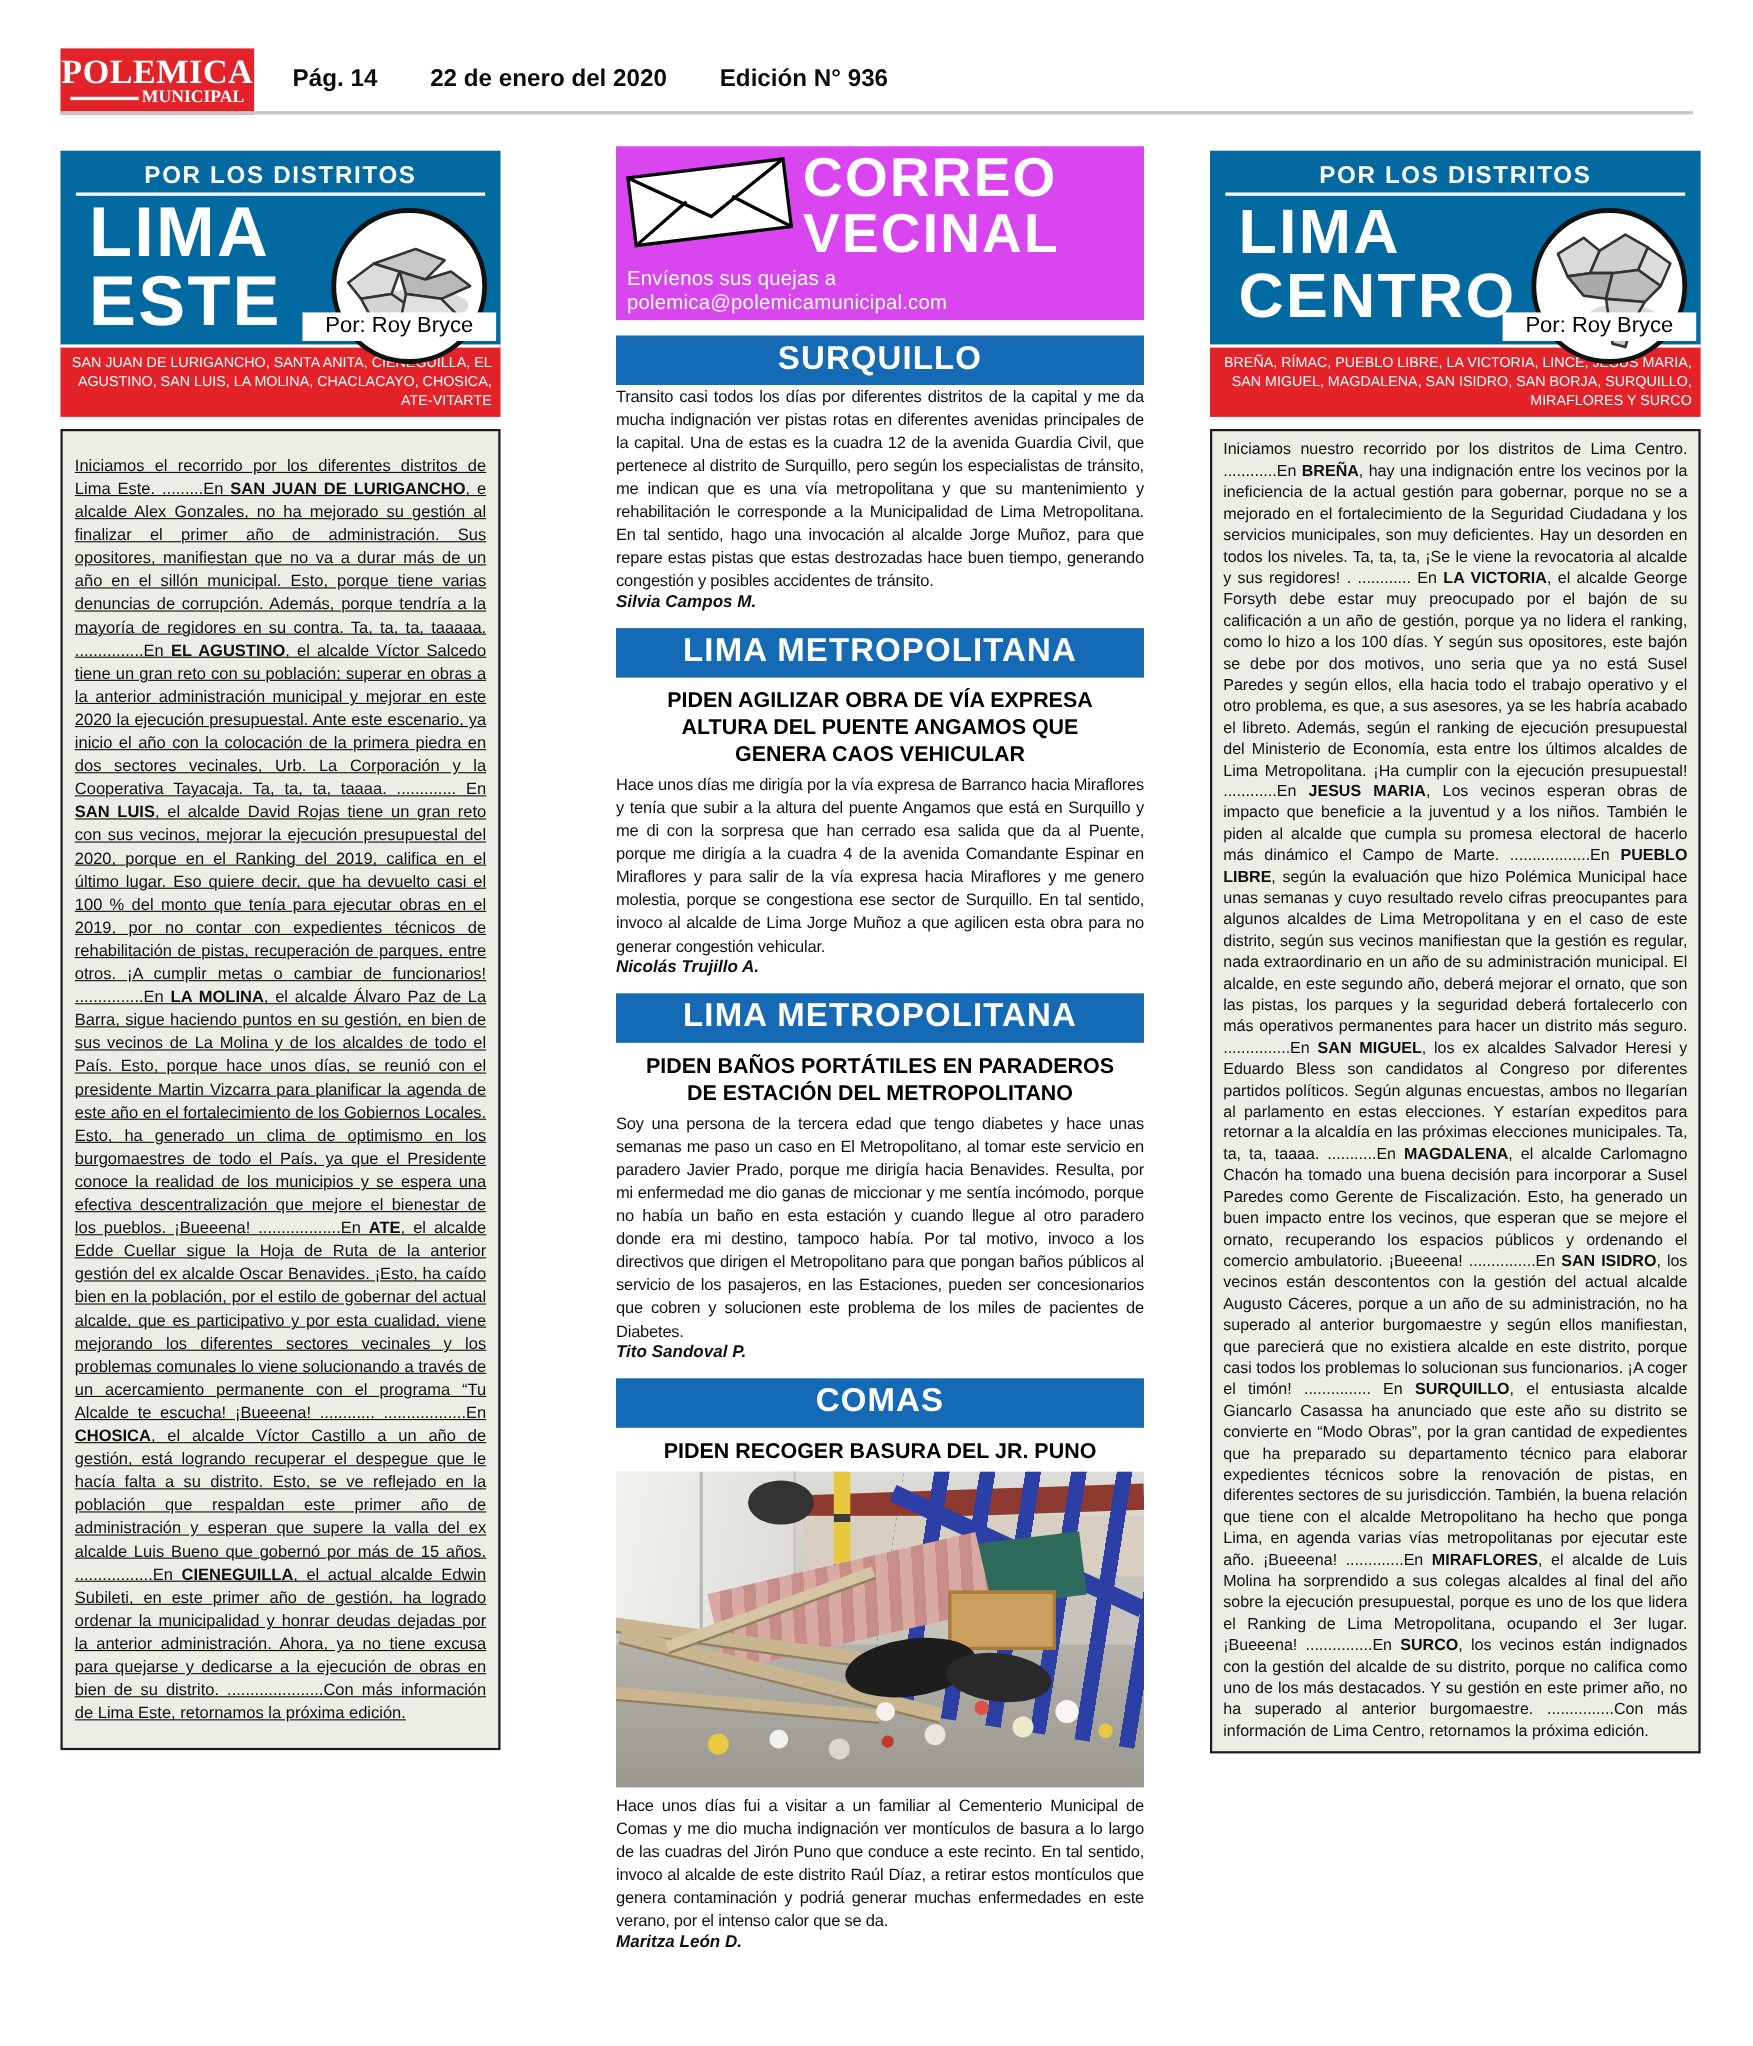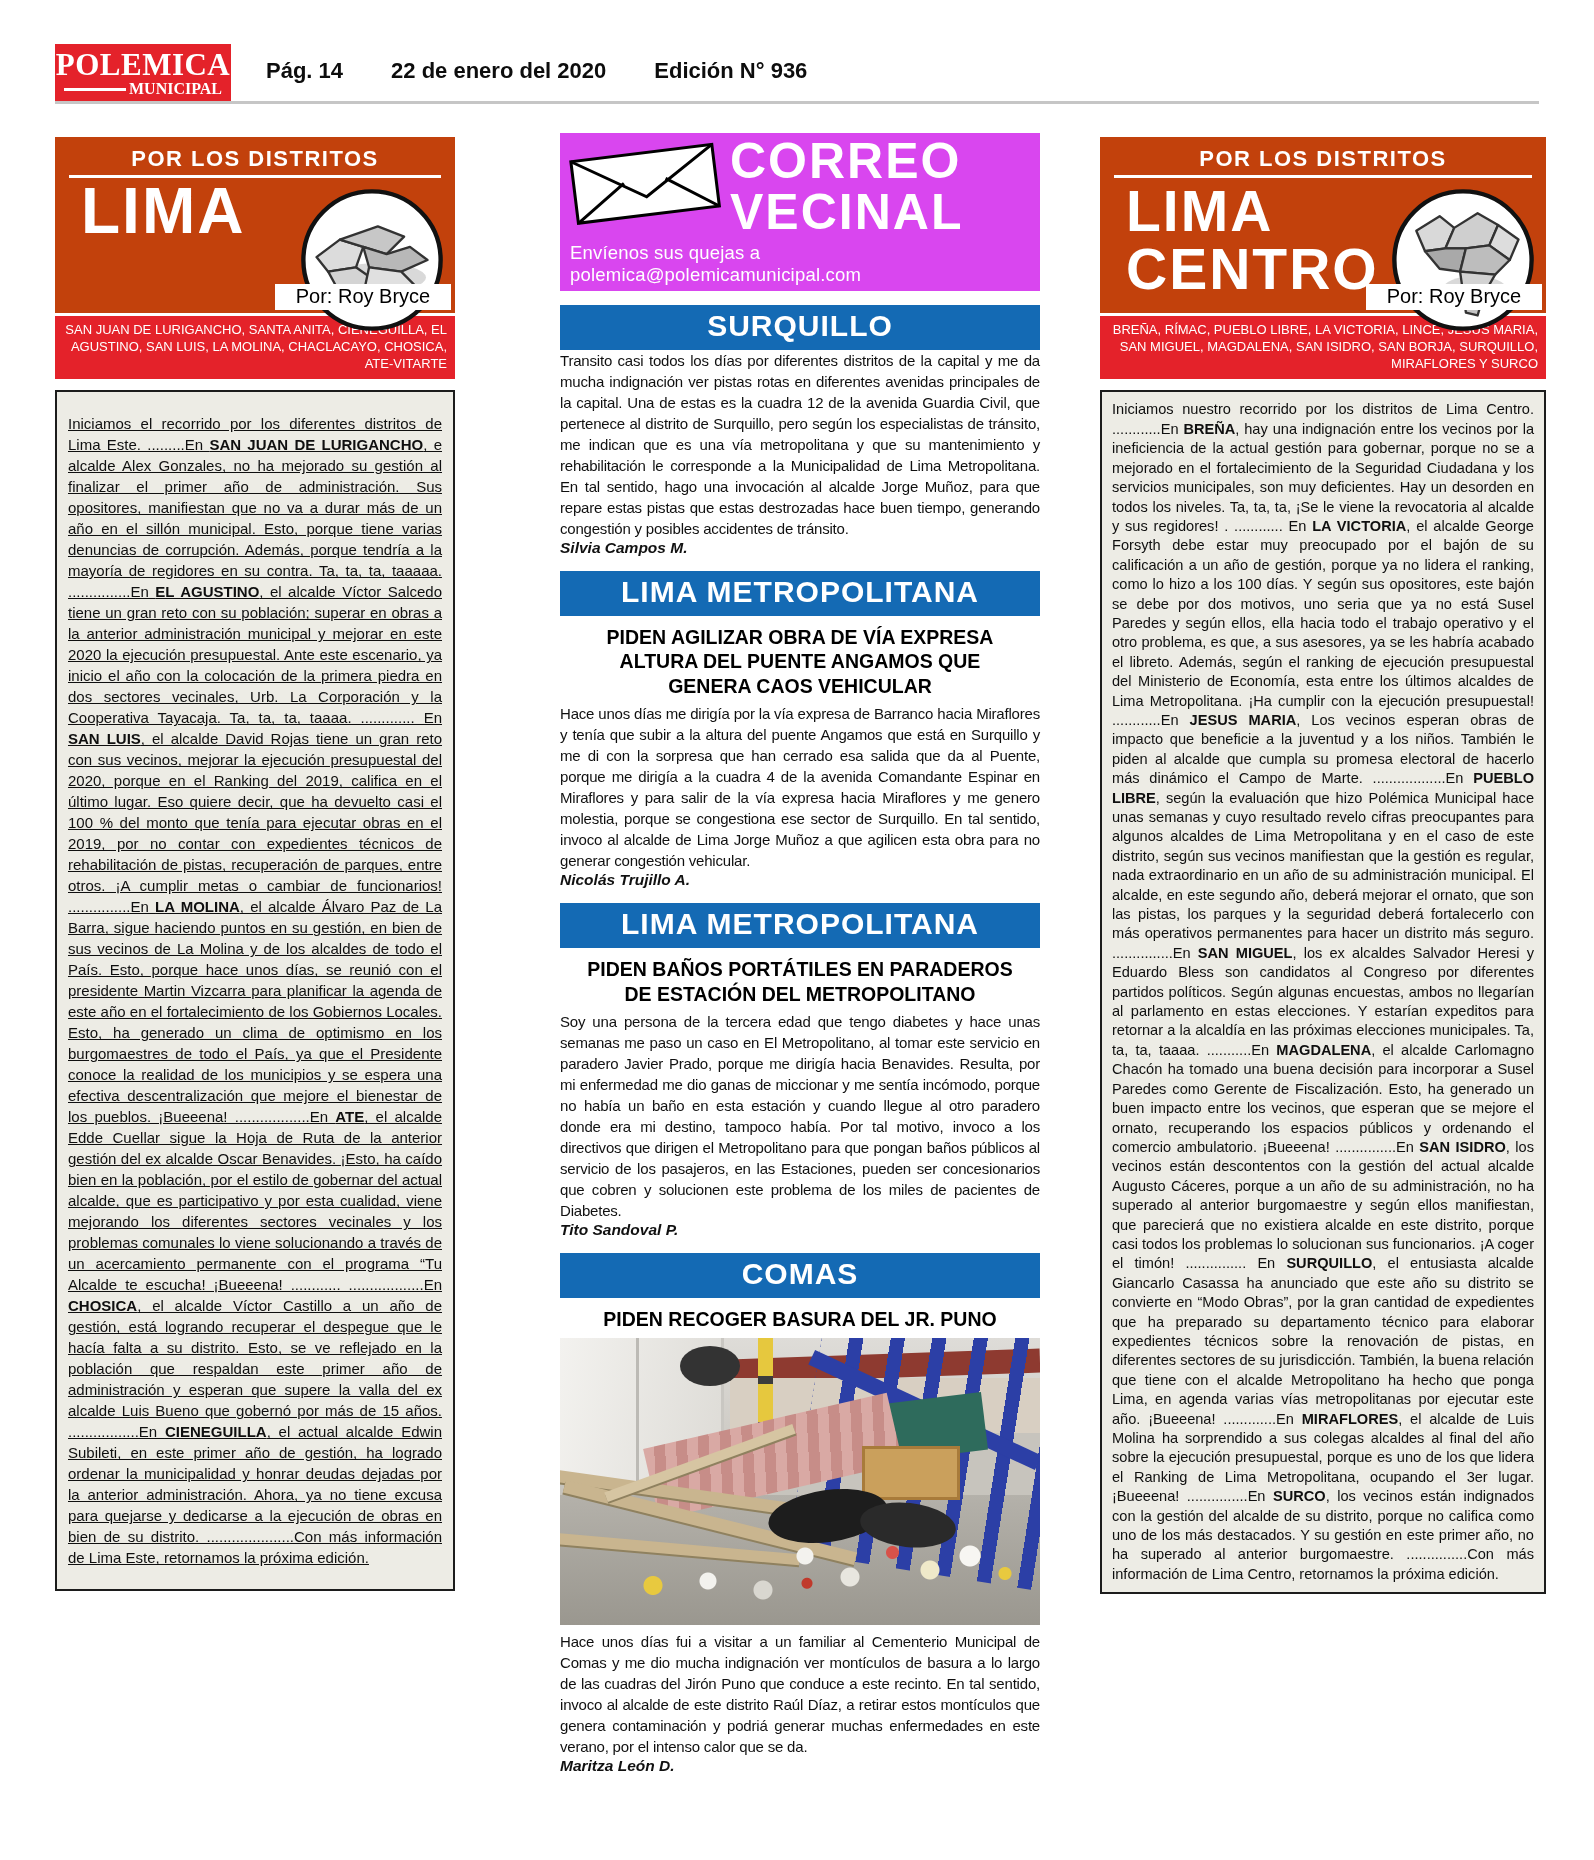--- a/index.html
+++ b/index.html
@@ -11,21 +11,21 @@
   .logo-l1{font-family:"Liberation Serif",serif;font-weight:bold;color:#fff;font-size:31px;
            text-align:center;letter-spacing:.5px;margin-top:3px;}
   .logo-l2{font-family:"Liberation Serif",serif;font-weight:bold;color:#fff;font-size:16px;
            text-align:right;padding-right:9px;margin-top:-3px;}
   .logo-rule{position:absolute;left:9px;bottom:13px;width:62px;height:3px;background:#fff;}
   .header-meta{position:absolute;left:266px;top:58px;display:flex;gap:48px;
                font-weight:bold;font-size:22px;color:#0d0d0d;}
   .header-rule{position:absolute;left:55px;top:101px;width:1484px;height:3px;background:#c6c6c6;}
 
   
-  .red-head{position:relative;background:#c2410c;height:176px;}
+  .red-head{position:relative;background:#0369a1;height:176px;}
   .kicker{color:#fff;font-weight:bold;font-size:22px;text-align:center;letter-spacing:1.5px;padding-top:9px;}
   .kicker-rule{height:3px;background:#fff;margin:3px 14px 1px;}
   .big-title{color:#fff;font-weight:bold;line-height:.9;padding-left:26px;letter-spacing:2px;}
   .col-left .big-title{font-size:64px;padding-top:4px;}
   .col-right .big-title{font-size:57px;padding-top:7px;}
   .map-badge{position:absolute;right:10px;top:50px;width:146px;height:146px;}
   .byline{position:absolute;right:4px;bottom:3px;width:172px;background:#fff;color:#000;
           font-size:20px;text-align:center;padding:1px 2px 2px;}
   .districts{background:#e4222a;border-top:3px solid #fff;color:#fff;font-size:13px;
              text-align:right;line-height:1.32;padding:5px 8px 7px;}
@@ -112,20 +112,21 @@
     <span>22 de enero del 2020</span>
     <span>Edición N° 936</span>
   </div>
   <div class="header-rule"></div>
 
   <section class="col-left">
     <div class="red-head">
       <div class="kicker">POR LOS DISTRITOS</div>
       <div class="kicker-rule"></div>
       <div class="big-title">LIMA</div>
+      <div class="big-title">ESTE</div>
       <div class="map-badge">
         <svg viewBox="0 0 100 100" width="146" height="146">
           <circle cx="50" cy="50" r="47" fill="#ffffff" stroke="#111" stroke-width="3"></circle>
           <ellipse cx="55" cy="62" rx="32" ry="10" fill="#000" opacity="0.15"></ellipse>
           <g stroke="#333" stroke-width="1.6" stroke-linejoin="round">
             <polygon points="12,48 28,36 44,41 39,55 20,58" fill="#dcdcdc"></polygon>
             <polygon points="28,36 54,27 72,34 60,46 44,41" fill="#c7c7c7"></polygon>
             <polygon points="44,41 60,46 76,41 88,50 70,58 48,55" fill="#b8b8b8"></polygon>
             <polygon points="20,58 39,55 49,62 44,74 26,69" fill="#d4d4d4"></polygon>
             <polygon points="48,55 70,58 79,67 60,77 44,74" fill="#e0e0e0"></polygon>

